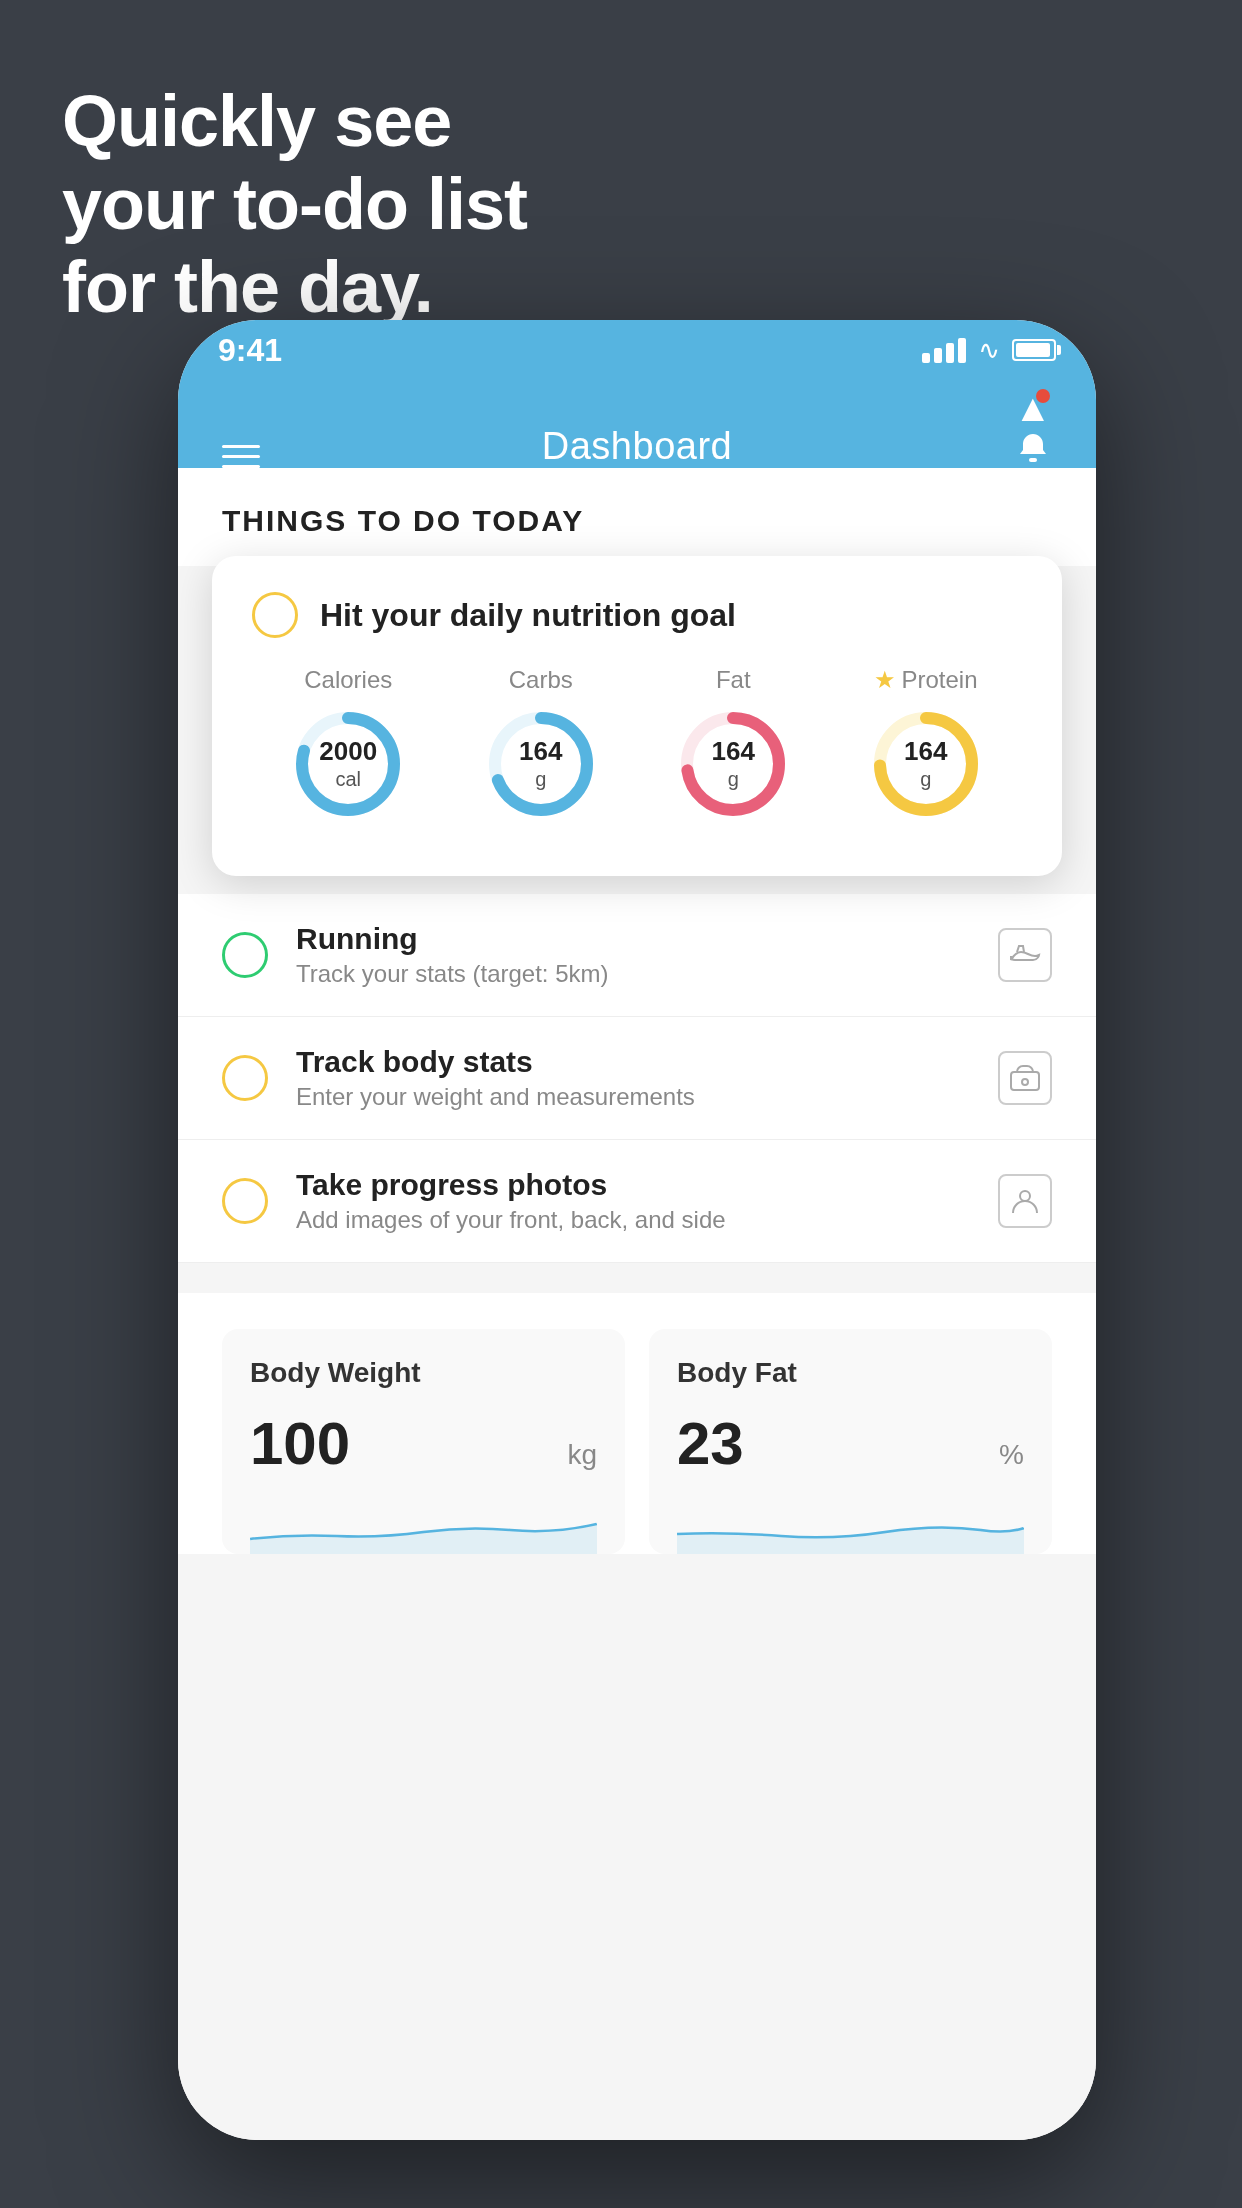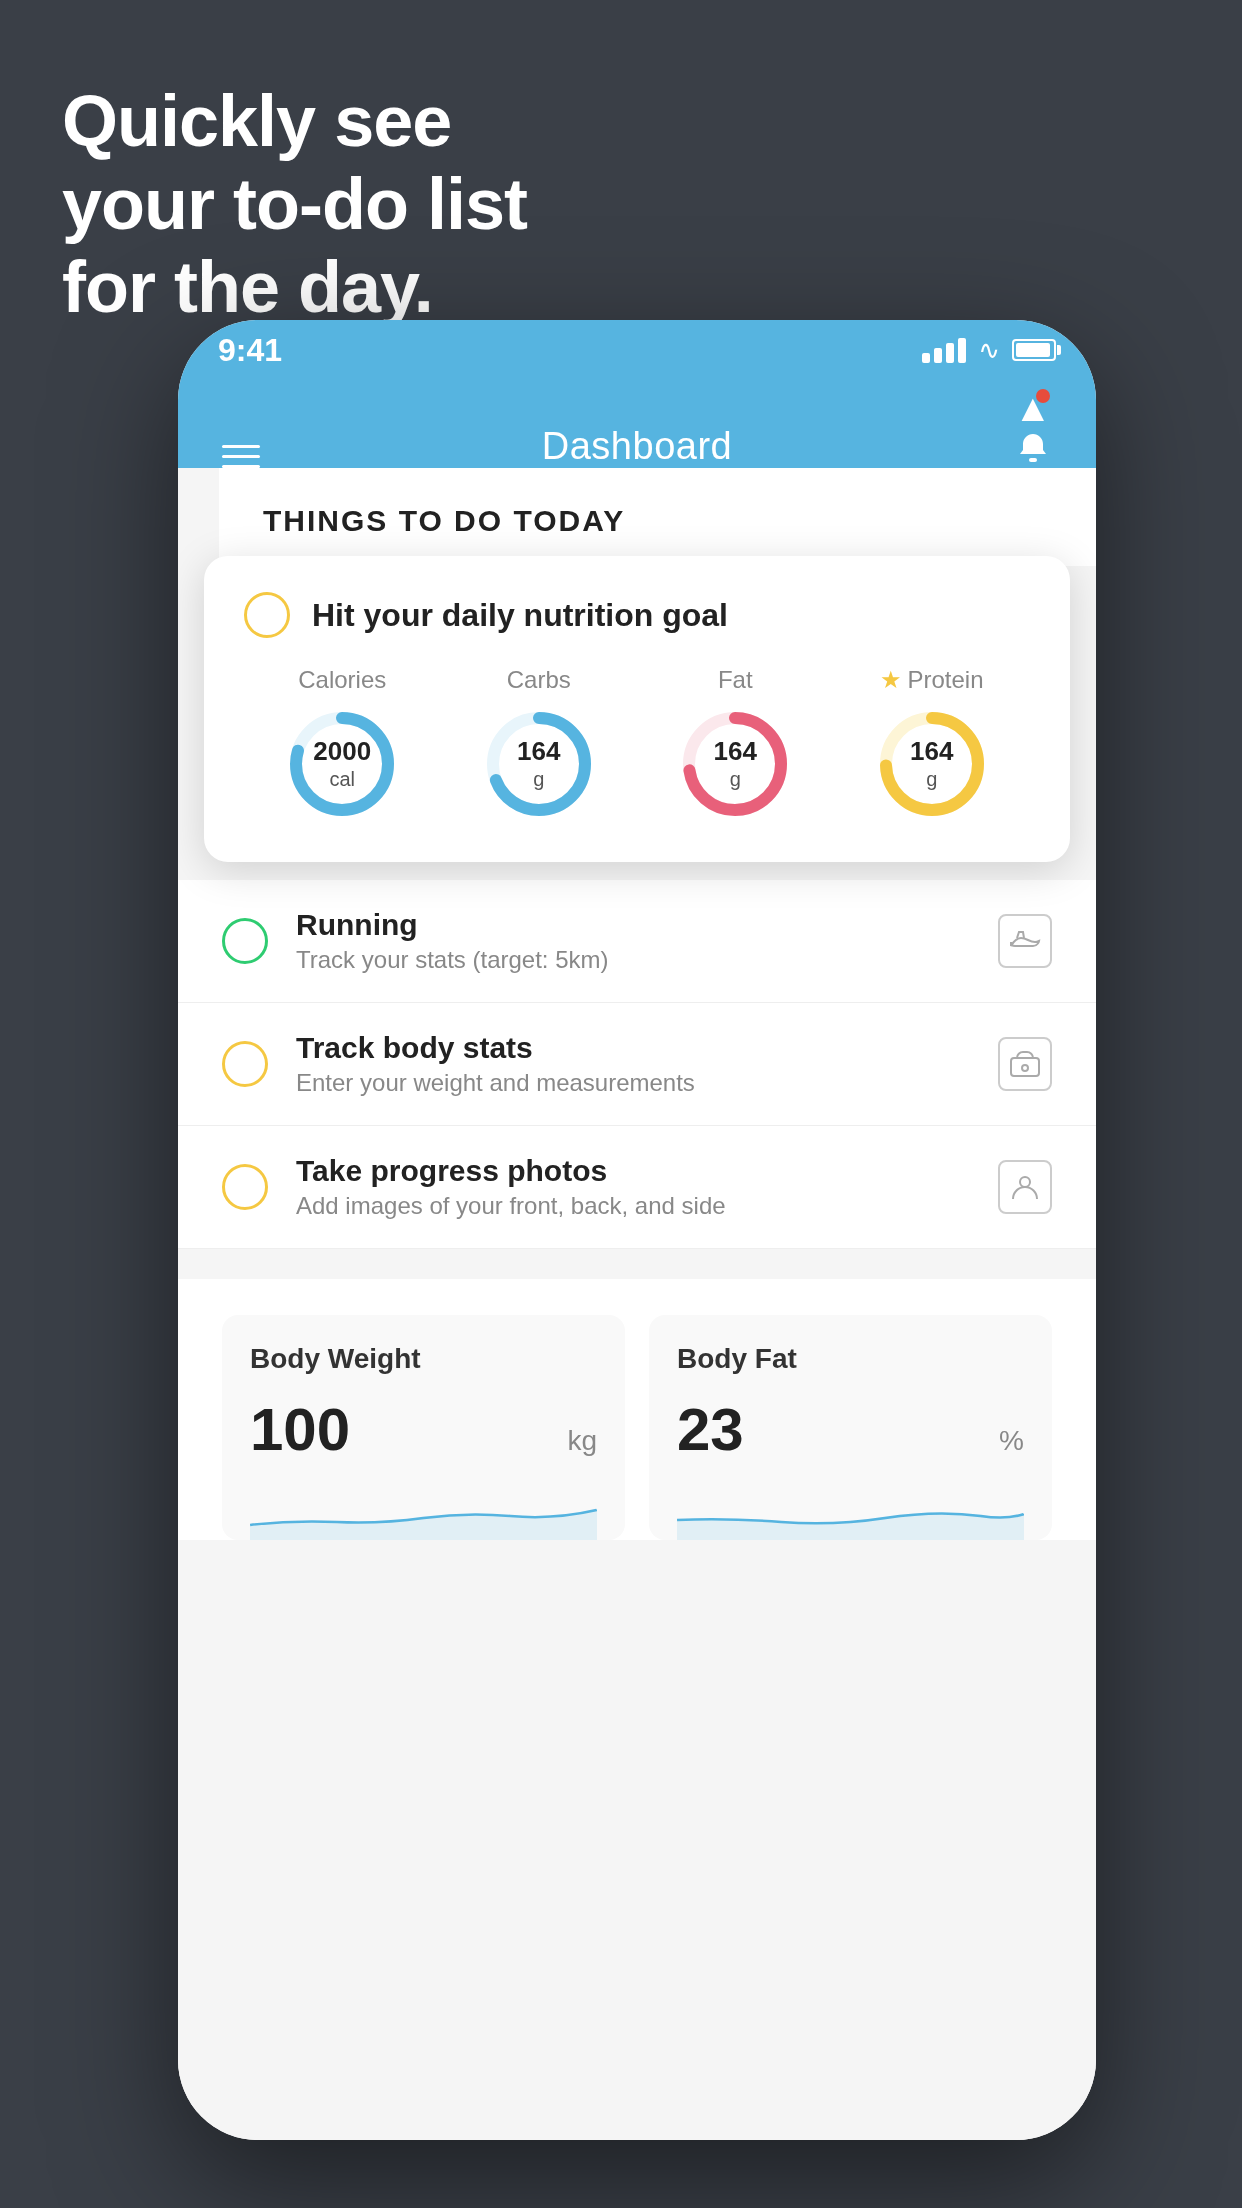--- a/index.html
+++ b/index.html
@@ -143,36 +143,35 @@
     .app-content {
       background: #f5f5f5;
       height: calc(1820px - 148px);
       overflow: hidden;
     }
 
     
     .section-header {
       background: #fff;
       padding: 36px 44px 28px;
-      margin-left: 41px;
     }
     .section-title {
       font-size: 30px;
       font-weight: 800;
       color: #222;
       letter-spacing: 2px;
       text-transform: uppercase;
     }
 
     
     .nutrition-card {
       background: #fff;
-      margin: 0 26px;
+      margin: 0 34px;
       border-radius: 24px;
-      padding: 36px 40px 38px;
+      padding: 36px 40px 52px;
       box-shadow: 0 8px 40px rgba(0,0,0,0.15);
       position: relative;
       z-index: 10;
       margin-top: -10px;
     }
     .nutrition-card-header {
       display: flex;
       align-items: center;
       gap: 22px;
       margin-bottom: 28px;

